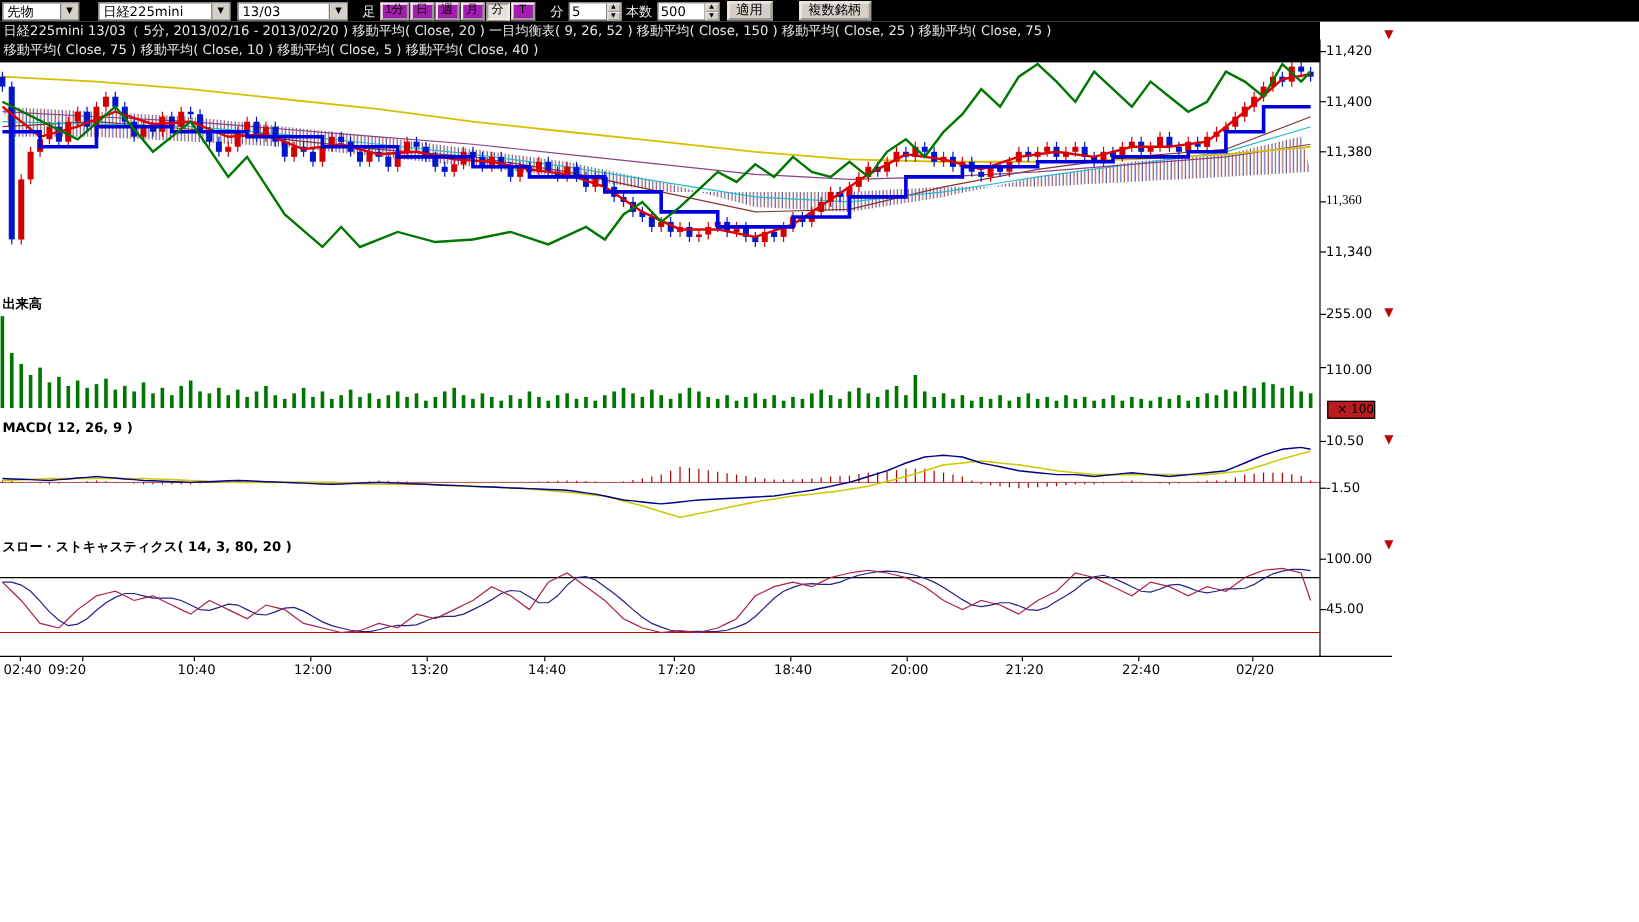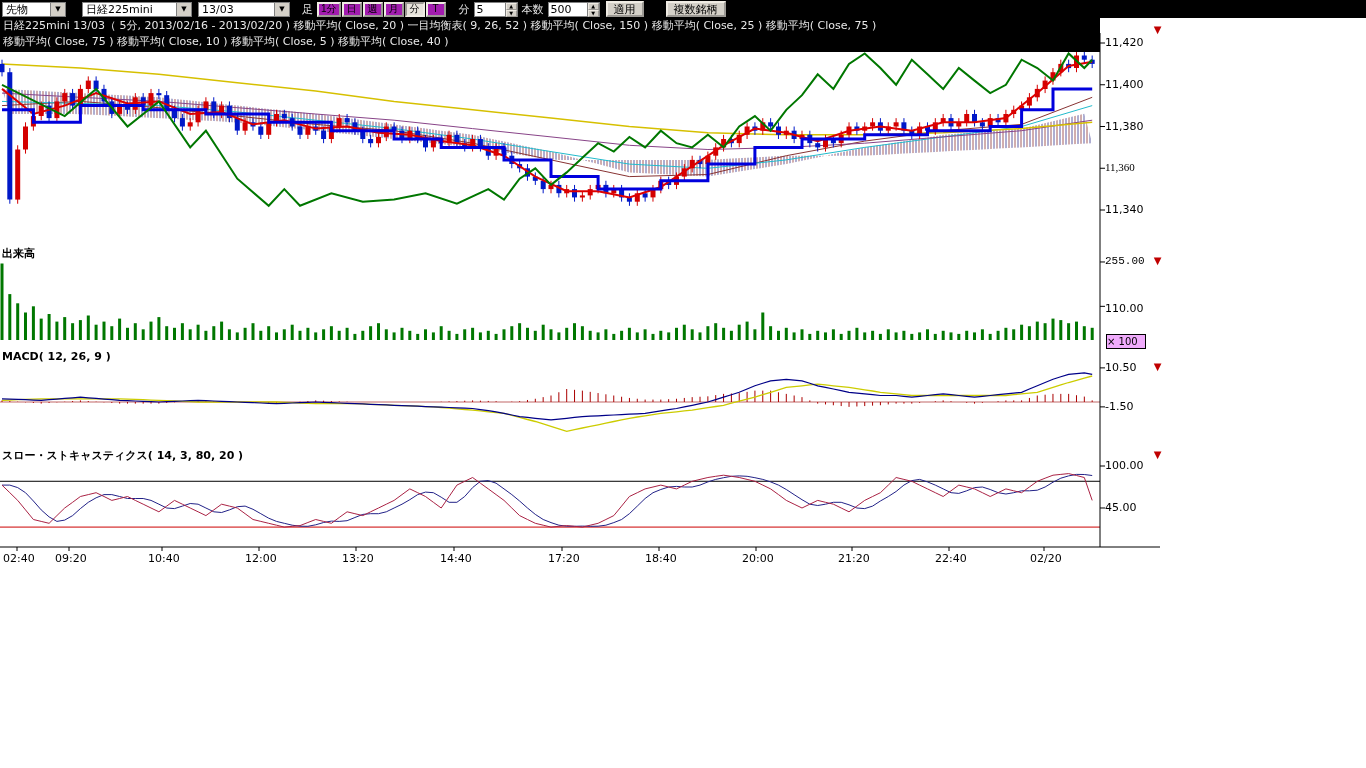--- a/index.html
+++ b/index.html
@@ -22,21 +22,21 @@
   .cmdbtn{height:16px;background:#d4d0c8;border:2px outset #f0ece4;font-size:11px;line-height:11px;padding:0 6px;margin-left:6px;color:#000;}
   
   .header-band{left:0;top:18px;width:1100px;height:34px;background:#000;color:#e8e8e8;font-size:11px;z-index:2;}
   .header-band div{padding-left:3px;white-space:nowrap;overflow:hidden;height:16px;line-height:16px;}
   
   #chart-svg{left:0;top:0;z-index:1;pointer-events:none;}
   .pane-label{font-size:11px;color:#000;white-space:nowrap;z-index:2;font-weight:bold;}
   .tick-label{position:absolute;font-size:11px;color:#000;white-space:nowrap;z-index:2;}
   .time-label{position:absolute;font-size:11px;color:#000;white-space:nowrap;z-index:2;}
   .scroll-btn{width:15px;height:12px;color:#c00000;font-size:10px;line-height:12px;text-align:center;z-index:3;cursor:default;}
-  .scale-box{width:38px;height:13px;border:1px solid #000;background:#f0abfc;font-size:10px;line-height:13px;text-align:left;color:#000;z-index:3;}
+  .scale-box{width:38px;height:13px;border:1px solid #000;background:#b91c1c;font-size:10px;line-height:13px;text-align:right;color:#000;z-index:3;}
 </style>
 </head>
 <body>
 
 <div id="app">
 
   <div class="abs toolbar">
     <div class="combo" style="width:64px">
       <span class="combo-text">先物</span>
       <span class="combo-arrow">▼</span>
@@ -700,28 +700,28 @@
   <div class="abs scroll-btn" style="left:1150px;top:255px">▼</div>
   <div class="abs scroll-btn" style="left:1150px;top:361px">▼</div>
   <div class="abs scroll-btn" style="left:1150px;top:449px">▼</div>
 
   <div id="tick-layer">
       <div class="tick-label" style="left: 1105px; top: 36px;">11,420</div>
       <div class="tick-label" style="left: 1105px; top: 77.75px;">11,400</div>
       <div class="tick-label" style="left: 1105px; top: 119.5px;">11,380</div>
       <div class="tick-label" style="left: 1105px; top: 161.25px; font-family: Liberation Serif, serif;">11,360</div>
       <div class="tick-label" style="left: 1105px; top: 203px;">11,340</div>
-      <div class="tick-label" style="left: 1105px; top: 254.97px; font-family: Liberation Mono, monospace;">255.00</div>
+      <div class="tick-label" style="left: 1105px; top: 254.97px;">255.00</div>
       <div class="tick-label" style="left: 1105px; top: 302px;">110.00</div>
       <div class="tick-label" style="left: 1105px; top: 360.875px;">10.50</div>
       <div class="tick-label" style="left: 1105px; top: 399.875px;">-1.50</div>
       <div class="tick-label" style="left: 1105px; top: 459px;">100.00</div>
       <div class="tick-label" style="left: 1105px; top: 500.998px;">45.00</div>
       <div class="time-label" style="left: 3px; top: 552px;">02:40</div>
-      <div class="time-label" style="left: 55px; top: 552px;">09:20</div>
+      <div class="time-label" style="left: 40px; top: 552px;">09:20</div>
       <div class="time-label" style="left: 148px; top: 552px;">10:40</div>
       <div class="time-label" style="left: 245px; top: 552px;">12:00</div>
       <div class="time-label" style="left: 342px; top: 552px;">13:20</div>
       <div class="time-label" style="left: 440px; top: 552px;">14:40</div>
       <div class="time-label" style="left: 548px; top: 552px;">17:20</div>
       <div class="time-label" style="left: 645px; top: 552px;">18:40</div>
       <div class="time-label" style="left: 742px; top: 552px;">20:00</div>
       <div class="time-label" style="left: 838px; top: 552px;">21:20</div>
       <div class="time-label" style="left: 935px; top: 552px;">22:40</div>
       <div class="time-label" style="left: 1030px; top: 552px;">02/20</div>

